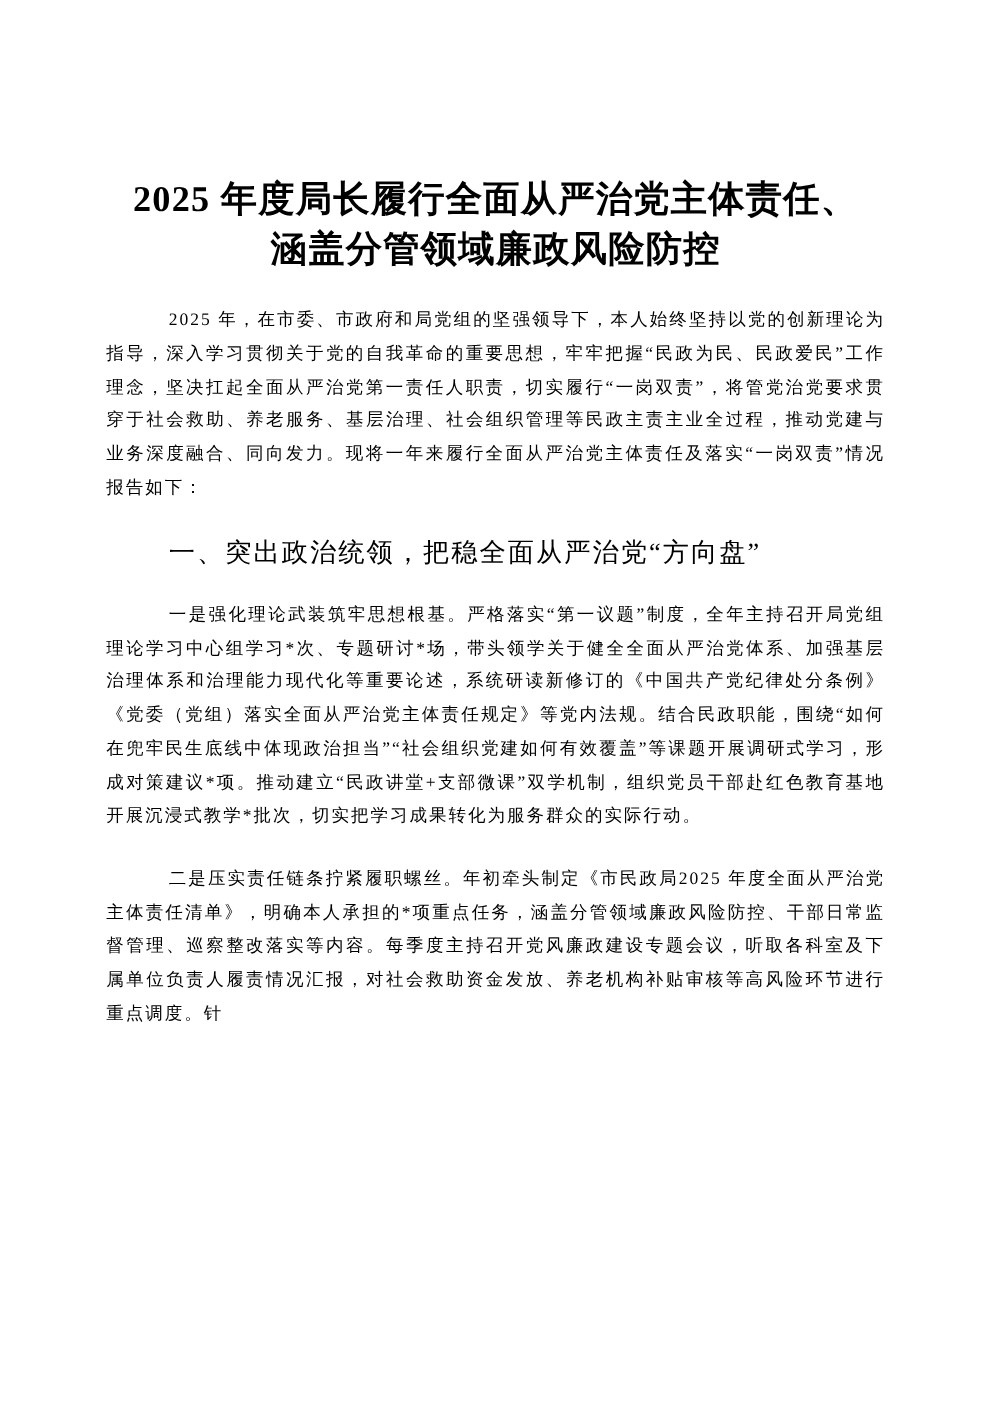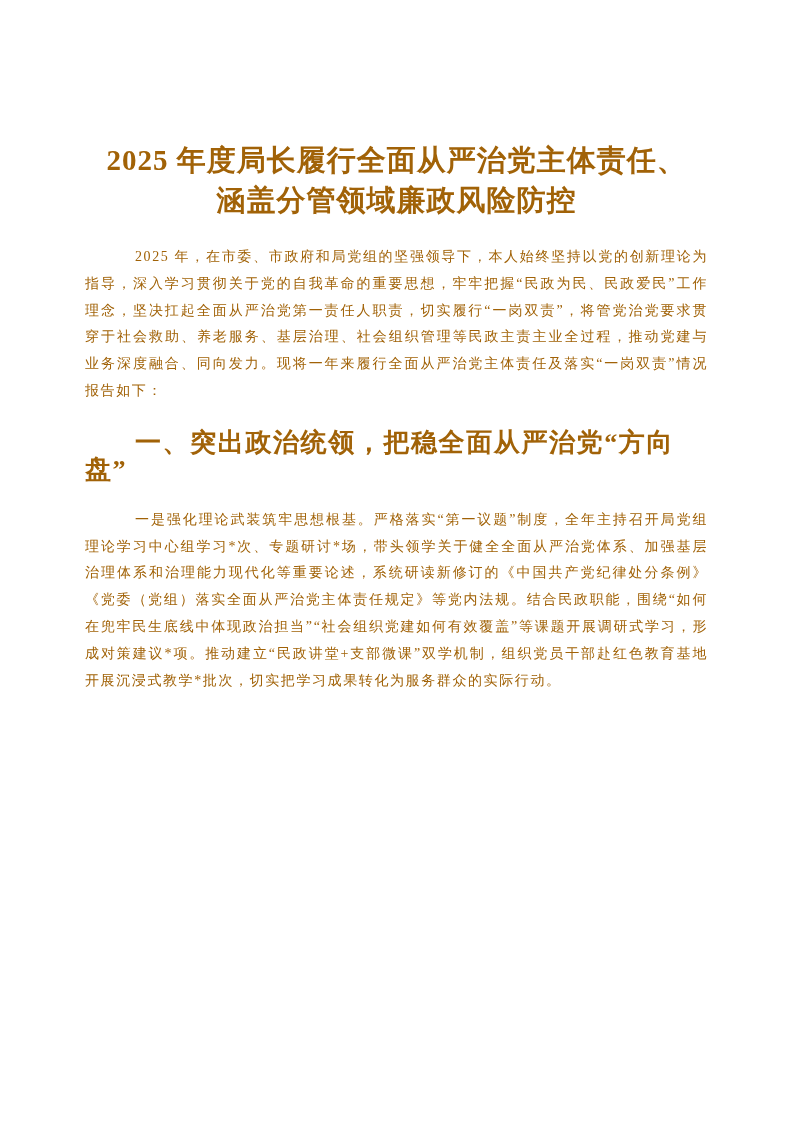--- a/index.html
+++ b/index.html
@@ -7,21 +7,21 @@
     padding: 0;
     background: #ffffff;
   }
   .page {
     position: relative;
     width: 793px;
     height: 1121px;
     box-sizing: border-box;
     padding: 140px 85px 0 85px;
     background: #ffffff;
-    color: #a16207;
+    color: #000000;
     font-family: "Liberation Serif", serif;
     overflow: hidden;
   }
   .doc-title {
     margin: 0;
     font-size: 29px;
     line-height: 40px;
     font-weight: 700;
     text-align: center;
     letter-spacing: 1px;
@@ -33,35 +33,36 @@
   .body-para {
     margin: 24px 0 0 0;
     font-size: 14px;
     line-height: 26.8px;
     letter-spacing: 1.6px;
     text-align: justify;
     text-indent: 50px;
   }
   .section-heading {
     margin: 24px 0 0 0;
-    font-size: 26px;
+    font-size: 21px;
     line-height: 27px;
     letter-spacing: 1.6px;
-    font-weight: 700;
+    font-weight: 400;
     text-indent: 50px;
   }
 </style>
 </head>
 <body>
 
 <div class="page">
   <h1 class="doc-title">
     <span class="title-line">2025 年度局长履行全面从严治党主体责任、</span>
     <span class="title-line">涵盖分管领域廉政风险防控</span>
   </h1>
 
   <p class="body-para">2025 年，在市委、市政府和局党组的坚强领导下，本人始终坚持以党的创新理论为指导，深入学习贯彻关于党的自我革命的重要思想，牢牢把握“民政为民、民政爱民”工作理念，坚决扛起全面从严治党第一责任人职责，切实履行“一岗双责”，将管党治党要求贯穿于社会救助、养老服务、基层治理、社会组织管理等民政主责主业全过程，推动党建与业务深度融合、同向发力。现将一年来履行全面从严治党主体责任及落实“一岗双责”情况报告如下：</p>
 
   <h2 class="section-heading">一、突出政治统领，把稳全面从严治党“方向盘”</h2>
 
   <p class="body-para">一是强化理论武装筑牢思想根基。严格落实“第一议题”制度，全年主持召开局党组理论学习中心组学习*次、专题研讨*场，带头领学关于健全全面从严治党体系、加强基层治理体系和治理能力现代化等重要论述，系统研读新修订的《中国共产党纪律处分条例》《党委（党组）落实全面从严治党主体责任规定》等党内法规。结合民政职能，围绕“如何在兜牢民生底线中体现政治担当”“社会组织党建如何有效覆盖”等课题开展调研式学习，形成对策建议*项。推动建立“民政讲堂+支部微课”双学机制，组织党员干部赴红色教育基地开展沉浸式教学*批次，切实把学习成果转化为服务群众的实际行动。</p>
 
+  <p class="body-para">二是压实责任链条拧紧履职螺丝。年初牵头制定《市民政局2025 年度全面从严治党主体责任清单》，明确本人承担的*项重点任务，涵盖分管领域廉政风险防控、干部日常监督管理、巡察整改落实等内容。每季度主持召开党风廉政建设专题会议，听取各科室及下属单位负责人履责情况汇报，对社会救助资金发放、养老机构补贴审核等高风险环节进行重点调度。针</p>
 </div>
 
 </body></html>

